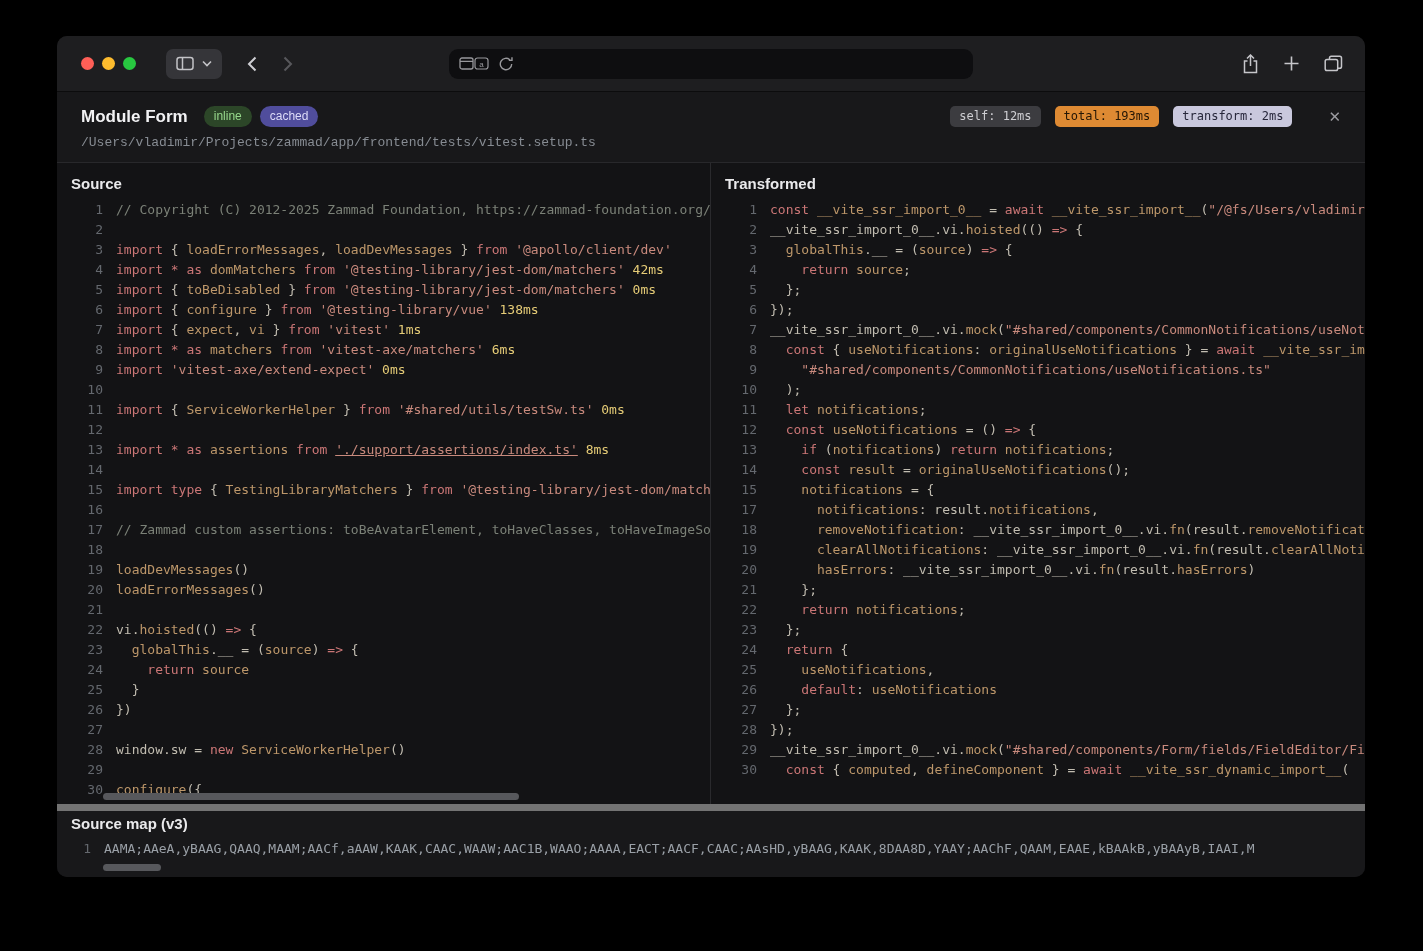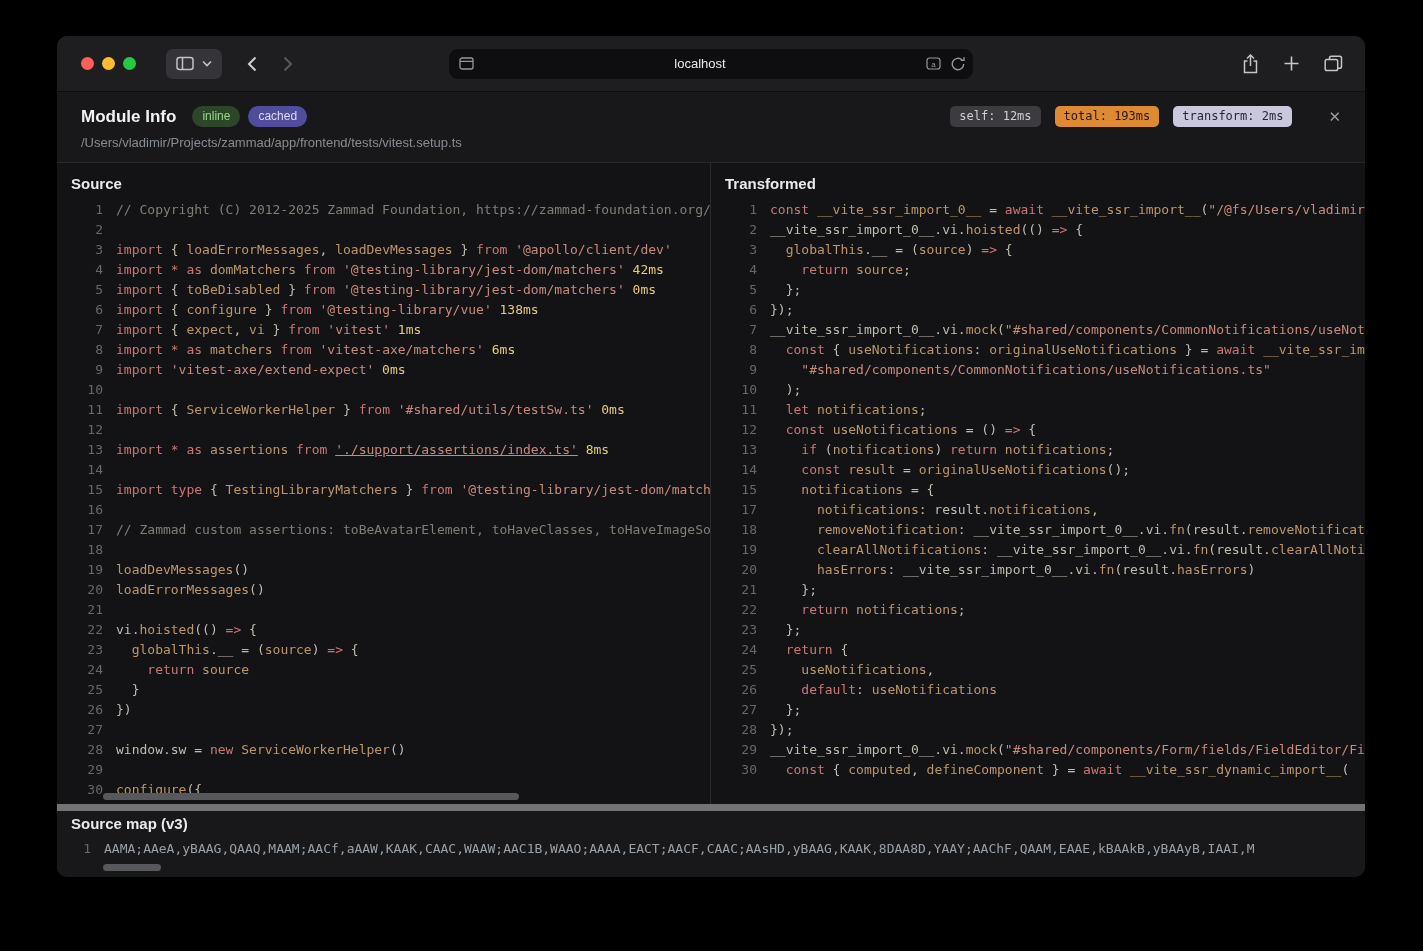--- a/index.html
+++ b/index.html
@@ -40,21 +40,21 @@
   .badge-green { background:#2c4628; color:#96d98b; }
   .badge-indigo { background:#504d9c; color:#dddcf8; }
   .spacer { flex:1; }
   .metrics { display:flex; gap:14px; }
   .metric { font-size:12px; padding:3px 9px; border-radius:5px; line-height:1.25;
     font-family:"DejaVu Sans Mono", monospace; }
   .metric-neutral { background:#3c3c40; color:#cfcfd3; }
   .metric-orange { background:#de8a33; color:#241605; }
   .metric-lavender { background:#c9c8dd; color:#26263a; }
   .close-x { margin-left:26px; background:none; border:none; color:#9b9ba0; font-size:15px; cursor:pointer; }
-  .file-path { margin-top:8px; font-family:Liberation Sans, sans-serif; font-size:13px; color:#878c93; }
+  .file-path { margin-top:8px; font-family:Liberation Mono, monospace; font-size:13px; color:#878c93; }
 
   
   .main { flex:1 1 auto; min-height:0; display:flex; background:#131315; }
   .panel { width:50%; min-width:0; display:flex; flex-direction:column; }
   .panel-source { border-right:1px solid #2a2a2d; }
   .panel-title { padding:12px 14px 6px; font-size:15px; font-weight:700; color:#eaeaec; }
   .code { flex:1; overflow:hidden; position:relative; padding:2px 0 0 22px;
     font-family:"DejaVu Sans Mono", monospace; font-size:13px; line-height:20px; }
   .code-line { white-space:pre; height:20px; }
   .ln { display:inline-block; width:24px; text-align:right; margin-right:13px; color:#64686e; }
@@ -116,21 +116,20 @@
       </button>
     </div>
 
     <div class="address-bar">
       <span class="ab-left">
         <svg width="15" height="13" viewBox="0 0 15 13" fill="none" stroke="currentColor" stroke-width="1.3">
           <rect x="1" y="1" width="13" height="11" rx="2"></rect>
           <line x1="1" y1="4.4" x2="14" y2="4.4"></line>
         </svg>
       </span>
-      <span class="url">localhost</span>
       <span class="ab-right">
         <button>
           <svg width="15" height="13" viewBox="0 0 15 13" fill="none" stroke="currentColor" stroke-width="1.2">
             <rect x="1" y="1" width="13" height="11" rx="2.5"></rect>
             <text x="7.5" y="9.6" text-anchor="middle" font-size="8" stroke="none" fill="currentColor">a</text>
           </svg>
         </button>
         <button>
           <svg width="14" height="15" viewBox="0 0 15 16" fill="none" stroke="currentColor" stroke-width="1.5">
             <path d="M13.6 8.5a6.1 6.1 0 1 1-1.8-4.3"></path>
@@ -158,21 +157,21 @@
         <svg width="19" height="17" viewBox="0 0 19 17" fill="none" stroke="currentColor" stroke-width="1.5">
           <path d="M5.5 4.5 V3 a1.8 1.8 0 0 1 1.8-1.8 h8.4 a1.8 1.8 0 0 1 1.8 1.8 v8.4 a1.8 1.8 0 0 1-1.8 1.8 H14"></path>
           <rect x="1.2" y="4.5" width="12.5" height="11" rx="1.8"></rect>
         </svg>
       </button>
     </div>
   </div>
 
   <div class="header">
     <div class="header-row">
-      <span class="page-title">Module Info</span>
+      <span class="page-title">Module Form</span>
       <span class="badges">
           <span class="badge badge-green">inline</span>
           <span class="badge badge-indigo">cached</span>
         </span>
       <span class="spacer"></span>
       <span class="metrics">
           <span class="metric metric-neutral">self: 12ms</span>
           <span class="metric metric-orange">total: 193ms</span>
           <span class="metric metric-lavender">transform: 2ms</span>
         </span>

